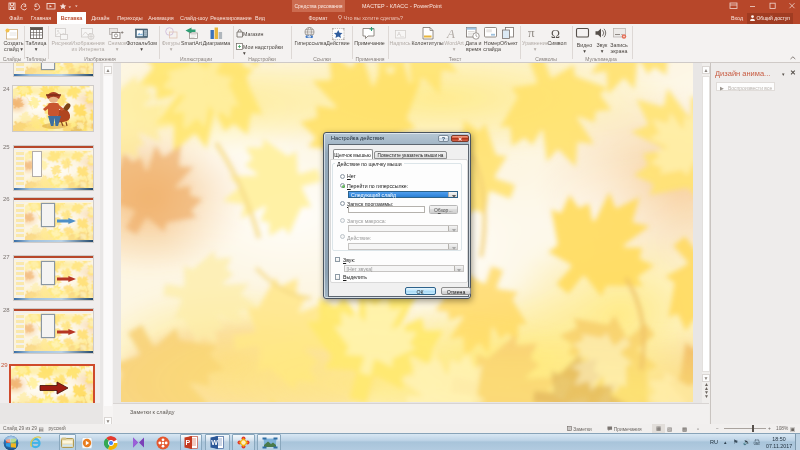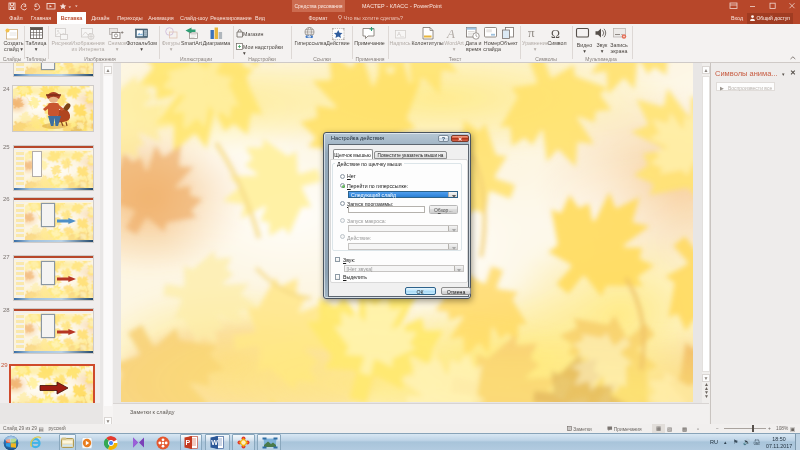--- a/index.html
+++ b/index.html
@@ -469,21 +469,21 @@
         <use href="#leafbg"></use>
       </svg></div>
   <div class="abs vscroll" style="left:702px;top:63px;width:9px;height:361px;background:#f0eeec;">
     <div class="abs" style="left:0;top:3px;width:8px;height:8px;background:#fdfdfd;border:1px solid #dad6d3;color:#8a847e;font-size:5px;line-height:7px;text-align:center;">▲</div>
     <div class="abs" style="left:0;top:13px;width:8px;height:296px;background:#fff;border:1px solid #e3e0dd;"></div>
     <div class="abs" style="left:0;top:311px;width:8px;height:8px;background:#fdfdfd;border:1px solid #dad6d3;color:#8a847e;font-size:5px;line-height:7px;text-align:center;">▼</div>
     <div class="abs" style="left:1px;top:320px;width:7px;height:7px;color:#6b655f;font-size:5px;line-height:3.5px;text-align:center;">▲<br>▲</div>
     <div class="abs" style="left:1px;top:328px;width:7px;height:7px;color:#6b655f;font-size:5px;line-height:3.5px;text-align:center;">▼<br>▼</div>
   </div>
   <div class="abs" id="animpane">
-    <div class="abs" style="left:4px;top:6px;width:72px;font-size:7.5px;color:#c75b41;white-space:nowrap;overflow:hidden;">Символы анима...</div>
+    <div class="abs" style="left:4px;top:6px;width:72px;font-size:7.5px;color:#c75b41;white-space:nowrap;overflow:hidden;">Дизайн анима...</div>
     <div class="abs" style="left:71px;top:8px;color:#56504b;font-size:5px;">▾</div>
     <div class="abs" style="left:79px;top:6px;color:#56504b;font-size:7px;font-weight:bold;">✕</div>
     <div class="abs" style="left:5px;top:19px;width:59px;height:9px;background:#fdfdfd;border:1px solid #e0dcd9;">
       <span style="position:absolute;left:3px;top:1.5px;color:#9a948e;font-size:5px;">▶</span>
       <span style="position:absolute;left:11px;top:1.5px;color:#b9b3ae;font-size:5px;white-space:nowrap;">Воспроизвести все</span>
     </div>
   </div>
   <div class="abs" id="notes">Заметки к слайду</div>
   <div class="abs" id="dialog">
     <div class="abs" id="dlgtitle">Настройка действия</div>

